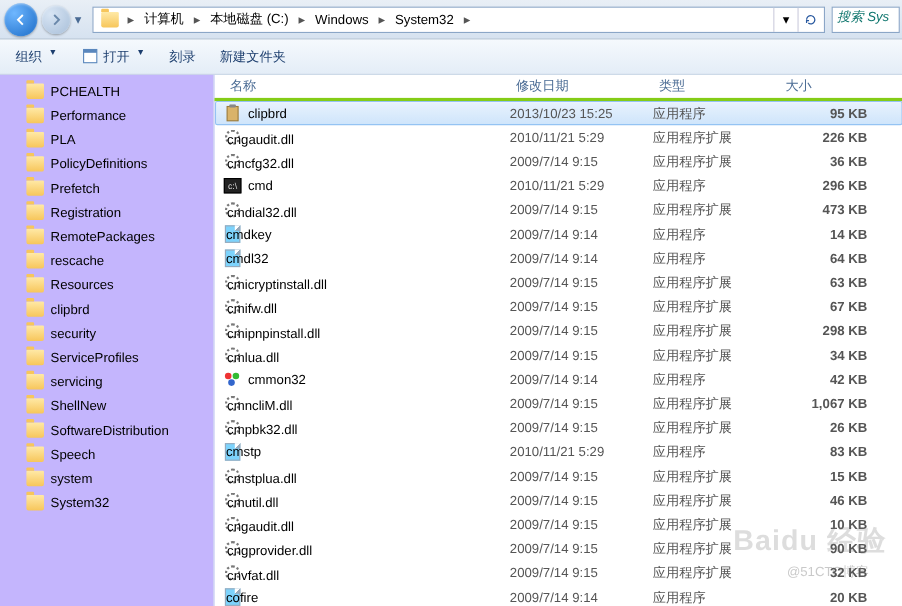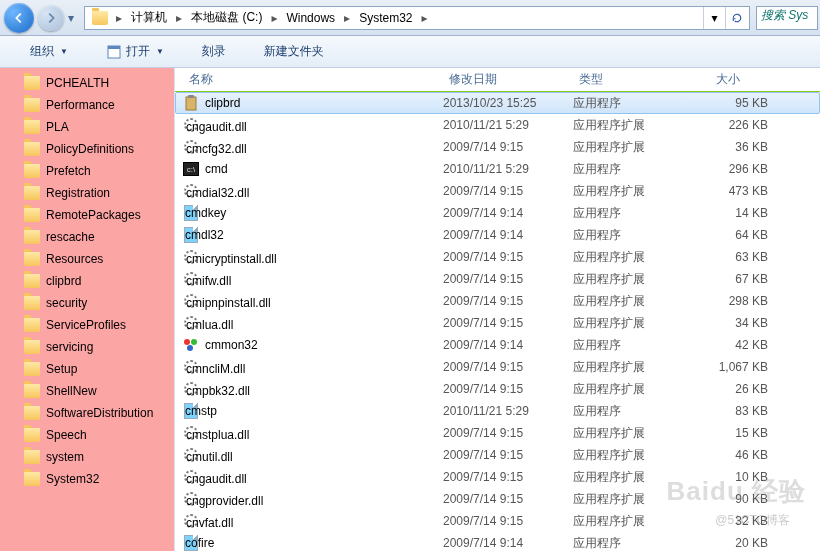--- a/index.html
+++ b/index.html
@@ -13,45 +13,45 @@
 .nav-drop { width: 14px; height: 30px; display:flex; align-items:center; justify-content:center; color:#4a6b94; }
 .crumbs { flex: 1; height: 24px; margin: 0 6px; background: #fff; border: 1px solid #8ba6c7; display: flex; align-items: center; padding: 0 2px; }
 .crumb-icon { width: 18px; height: 18px; margin: 0 4px; display:flex;align-items:center;justify-content:center;}
 .crumb { padding: 0 6px; height: 100%; display: flex; align-items: center; cursor: default; }
 .crumb-sep { color: #555; padding: 0 3px; }
 .addr-refresh { width: 22px; height: 22px; display:flex;align-items:center;justify-content:center; border-left:1px solid #ccd; }
 .searchbox { width: 62px; height: 24px; margin-right: 2px; background: #fff; border: 1px solid #8ba6c7; display: flex; padding: 0 4px; color: #0f766e; font-style: italic; overflow: hidden; white-space: nowrap; }
 
 
 .toolbar { height: 32px; background: linear-gradient(#f5f9fd,#e4edf7); border-bottom: 1px solid #c1d1e3; display: flex; align-items: center; padding: 0 6px; }
-.tool-btn { padding: 3px 8px; border-radius: 3px; display: flex; align-items: center; gap: 4px; margin-right: 6px; color: #1c3e6e; cursor: default; margin-left: 16px; }
+.tool-btn { padding: 3px 8px; border-radius: 3px; display: flex; align-items: flex-start; gap: 4px; margin-right: 6px; color: #1c3e6e; cursor: default; }
 .tool-drop { font-size: 8px; margin-left: 2px; }
 .tool-icon { width: 16px; height: 16px; display:inline-flex;align-items:center;justify-content:center; }
 
 
 .content { display: flex; height: calc(551px - 36px - 32px); }
-.tree { width: 175px; border-right: 1px solid #d6e2f0; background: #fca5a5; overflow-y: auto; padding: 4px 0 4px 20px; }
+.tree { width: 195px; border-right: 1px solid #d6e2f0; background: #c4b5fd; overflow-y: auto; padding: 4px 0 4px 20px; }
 .tree-item { display: flex; align-items: center; height: 22px; padding: 0 4px; gap: 6px; white-space: nowrap; cursor: default; }
 .folder-ico { width: 16px; height: 14px; background: linear-gradient(#ffe9a6,#f7c65b); border-radius: 1px 1px 2px 2px; position: relative; flex-shrink:0; }
 .folder-ico::before { content:""; position:absolute; top:-3px; left:0; width:7px; height:3px; background:#f7c65b; border-radius:1px 1px 0 0; }
 
 .filelist { flex: 1; display: flex; flex-direction: column; }
-.col-headers { height: 24px; display: flex; align-items: center; border-bottom: 1px solid #84cc16; color: #4a6b94; padding-left: 8px; }
+.col-headers { height: 24px; display: flex; align-items: center; border-bottom: 3px solid #84cc16; color: #4a6b94; padding-left: 8px; }
 .col-headers > div { padding: 0 6px; }
 .col-name { width: 260px; }
 .col-date { width: 130px; }
 .col-type { width: 115px; }
-.col-size { width: 80px; text-align: center; }
+.col-size { width: 80px; text-align: left; }
 .rows { flex: 1; overflow-y: auto; }
 .row { height: 22px; display: flex; align-items: center; padding-left: 8px; }
 .row.sel { background: linear-gradient(#e8f2fd,#cfe5fb); border: 1px solid #94c3f3; border-radius: 2px; padding-left: 7px; }
 .row .c-name { width: 260px; display: flex; align-items: center; gap: 6px; }
 .row .c-date { width: 130px; color: #555; }
 .row .c-type { width: 115px; color: #555; }
-.row .c-size { width: 80px; text-align: right; color: #555; }
+.row .c-size { width: 80px; text-align: right; color: #555; font-weight: bold; }
 .file-ico { width: 16px; height: 16px; display:inline-flex;align-items:center;justify-content:center; flex-shrink:0; }
 
 .watermark1 { position: absolute; right: 14px; bottom: 42px; font-size: 26px; color: rgba(120,120,120,.25); font-weight: bold; letter-spacing: 1px; pointer-events:none; }
 .watermark2 { position: absolute; right: 30px; bottom: 22px; font-size: 12px; color: rgba(100,100,100,.35); pointer-events:none; }
 
 
 .svg-page { width:14px;height:16px;background:#7dd3fc;border:1px solid #9ab;position:relative; }
 .svg-page::after{content:"";position:absolute;top:-1px;right:-1px;width:5px;height:5px;background:linear-gradient(135deg,#fff 49%,#9ab 50%);}
 .svg-exe { width:16px;height:14px;background:#222;border:1px solid #000;display:flex;align-items:center;justify-content:center;color:#ddd;font-size:8px;}
 .svg-gear { width:14px;height:14px;border:2px dotted #7a7a7a;border-radius:50%; }
@@ -170,24 +170,20 @@
       <div class="tree-item">
         <span class="folder-ico"></span>
         <span>ServiceProfiles</span>
       </div>
       <div class="tree-item">
         <span class="folder-ico"></span>
         <span>servicing</span>
       </div>
       <div class="tree-item">
         <span class="folder-ico"></span>
-        <span>Setup</span>
-      </div>
-      <div class="tree-item">
-        <span class="folder-ico"></span>
         <span>ShellNew</span>
       </div>
       <div class="tree-item">
         <span class="folder-ico"></span>
         <span>SoftwareDistribution</span>
       </div>
       <div class="tree-item">
         <span class="folder-ico"></span>
         <span>Speech</span>
       </div>

